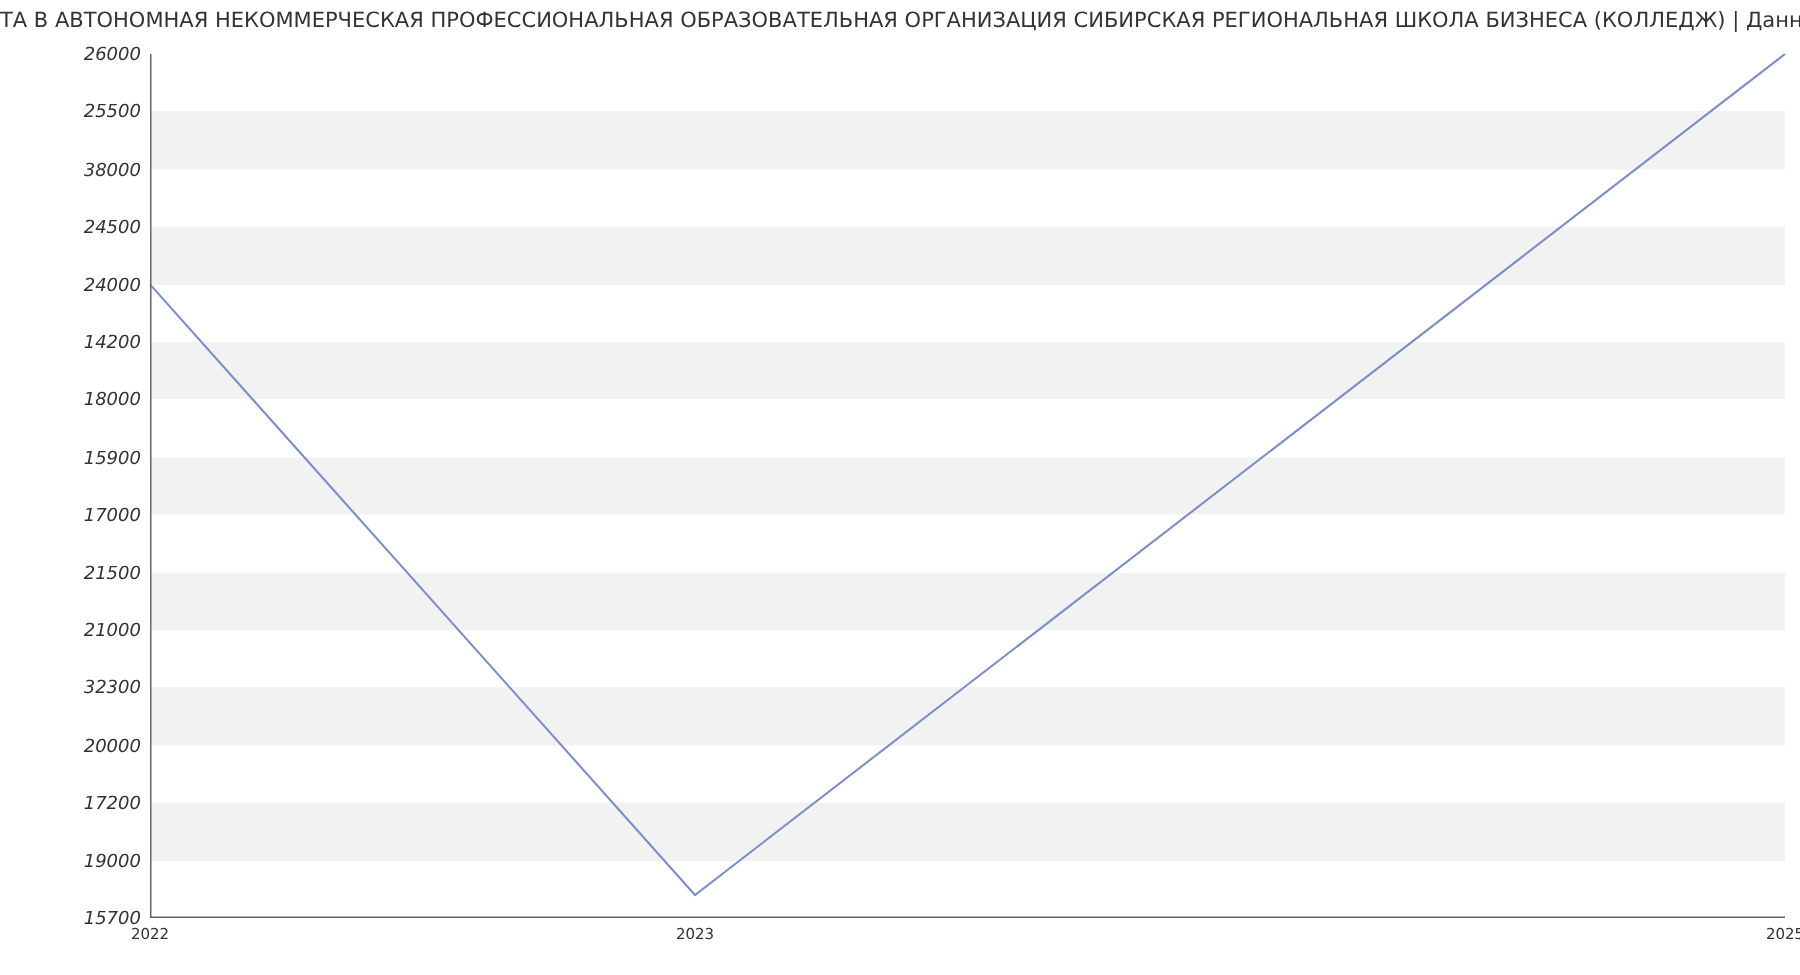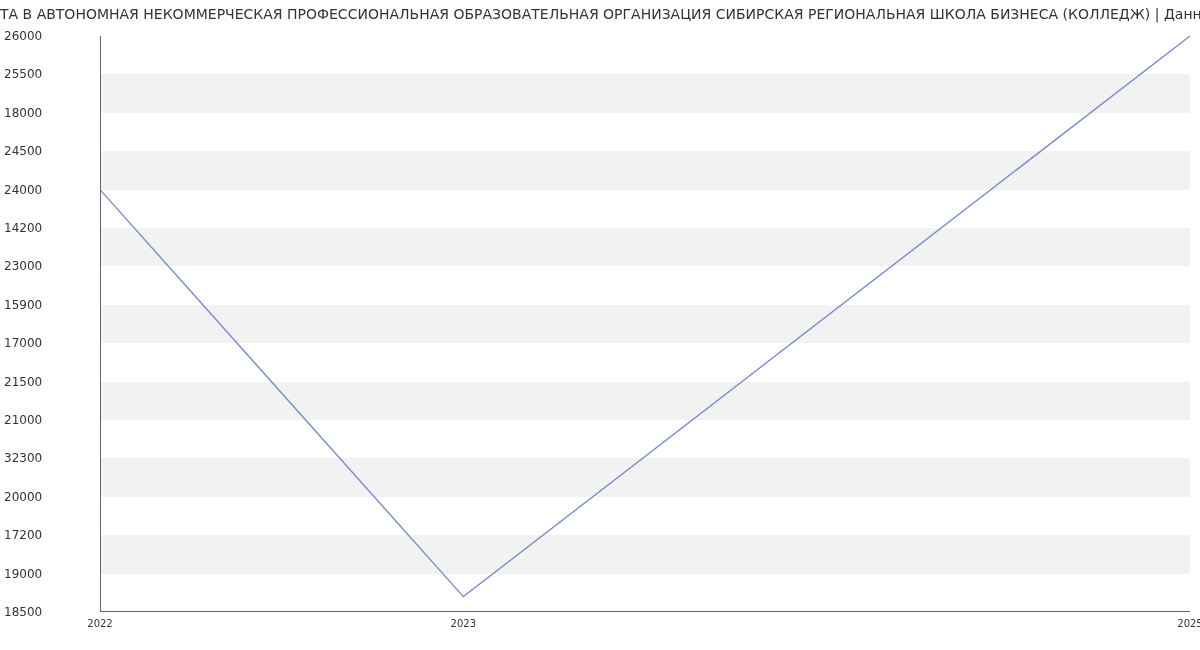--- a/index.html
+++ b/index.html
@@ -43,23 +43,25 @@
   .band {
     position: absolute;
     left: 0;
     width: 100%;
     background: #f2f2f2;
   }
   .y-tick-label {
     position: absolute;
     right: 1106px;
     width: 90px;
+    text-align: right;
     font-size: 12px;
     color: #333333;
     transform: translateY(-50%);
+    font-style: italic;
   }
   .x-tick-label {
     position: absolute;
     top: 618px;
     font-size: 10px;
     color: #333333;
     transform: translateX(-50%);
   }
   svg.line {
     position: absolute;
@@ -87,31 +89,31 @@
     <div class="band" style="top: 422.4px; height: 38.4px;"></div>
     <div class="band" style="top: 499.2px; height: 38.4px;"></div>
 
   <svg class="line" viewBox="0 0 1090 576" preserveAspectRatio="none">
     <path d="M0 153.60000000000002 L363.3333333333333 560.64 L1090 0"></path>
   </svg>
   <div class="plot-border-left"></div>
   <div class="plot-border-bottom"></div>
 </div>
 
-<div class="y-tick-label" style="top: 612px;">18500</div>
+<div class="y-tick-label" style="top: 612px;">15700</div>
 <div class="y-tick-label" style="top: 573.6px;">19000</div>
 <div class="y-tick-label" style="top: 535.2px;">17200</div>
 <div class="y-tick-label" style="top: 496.8px;">20000</div>
 <div class="y-tick-label" style="top: 458.4px;">32300</div>
 <div class="y-tick-label" style="top: 420px;">21000</div>
 <div class="y-tick-label" style="top: 381.6px;">21500</div>
 <div class="y-tick-label" style="top: 343.2px;">17000</div>
 <div class="y-tick-label" style="top: 304.8px;">15900</div>
-<div class="y-tick-label" style="top: 266.4px;">23000</div>
+<div class="y-tick-label" style="top: 266.4px;">18000</div>
 <div class="y-tick-label" style="top: 228px;">14200</div>
 <div class="y-tick-label" style="top: 189.6px;">24000</div>
 <div class="y-tick-label" style="top: 151.2px;">24500</div>
-<div class="y-tick-label" style="top: 112.8px;">18000</div>
+<div class="y-tick-label" style="top: 112.8px;">38000</div>
 <div class="y-tick-label" style="top: 74.4px;">25500</div>
 <div class="y-tick-label" style="top: 36px;">26000</div>
 <div class="x-tick-label" style="left: 100px;">2022</div>
 <div class="x-tick-label" style="left: 463.333px;">2023</div>
 <div class="x-tick-label" style="left: 1190px;">2025</div>
 
 </body></html>

